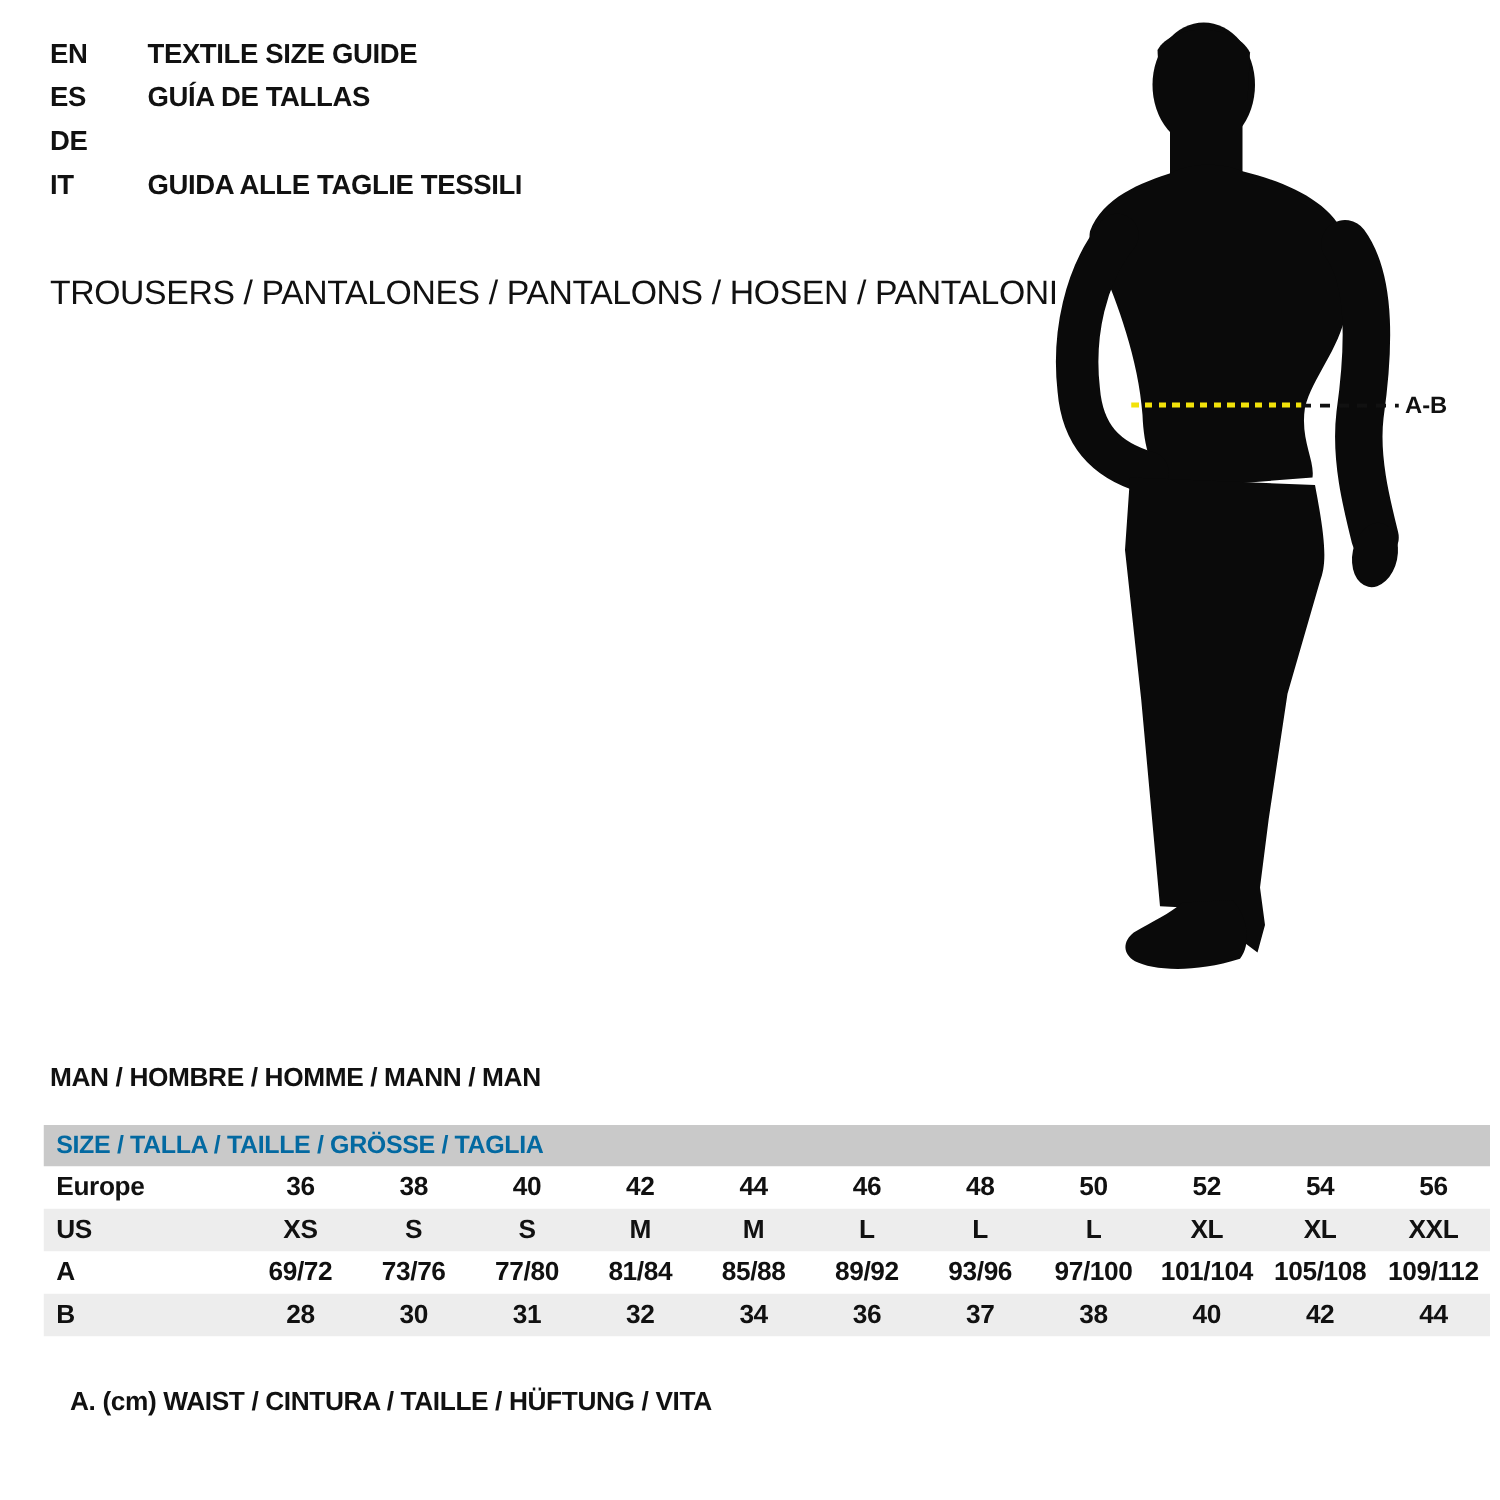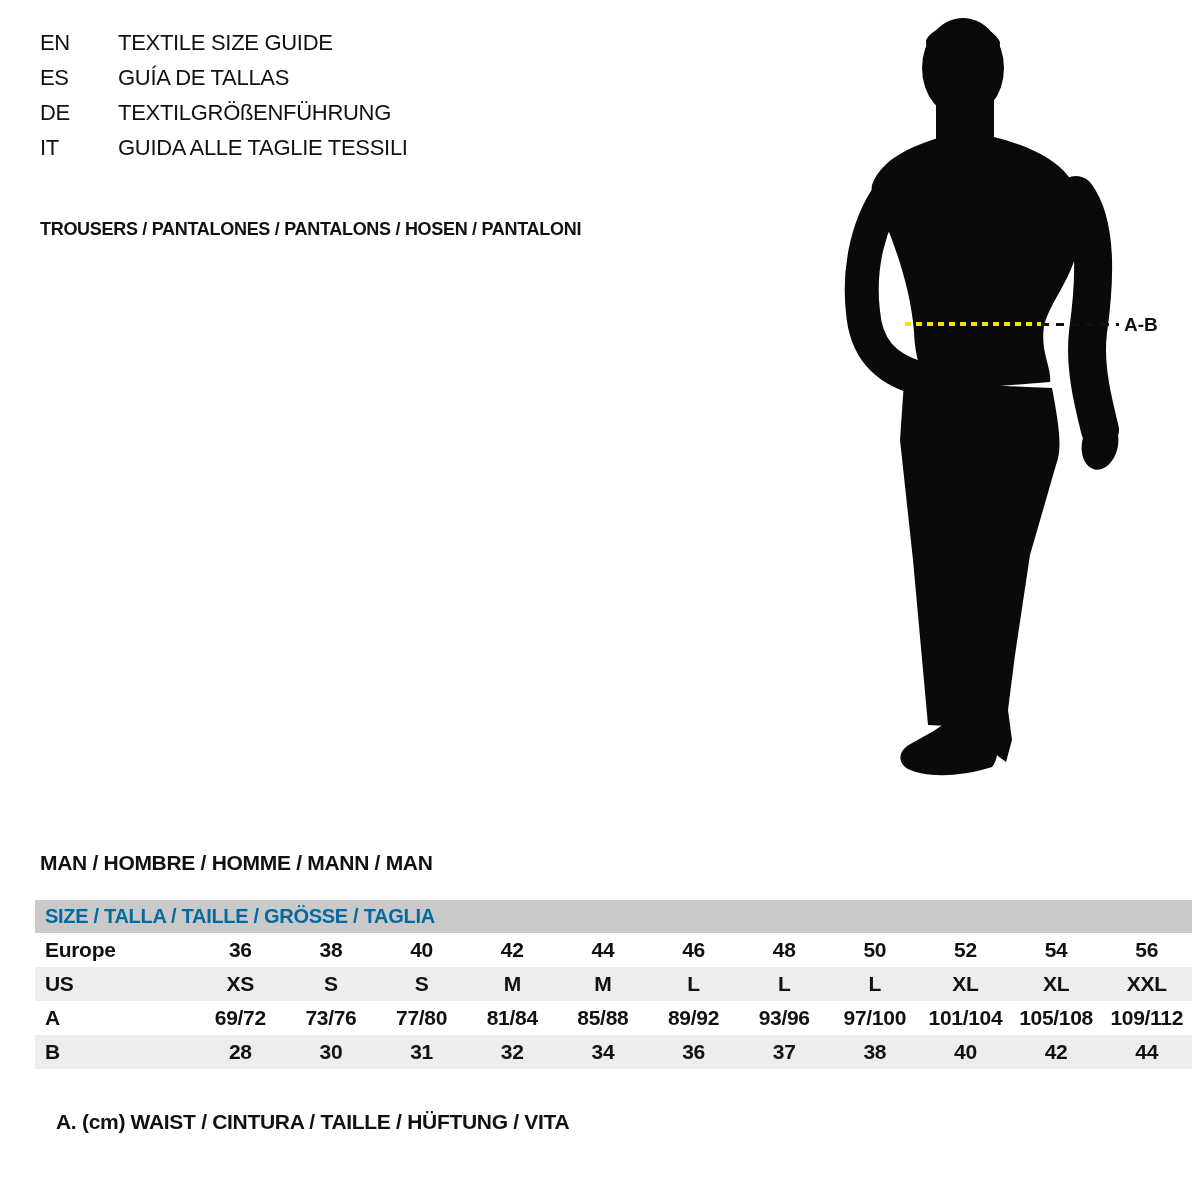--- a/index.html
+++ b/index.html
@@ -6,26 +6,26 @@
   body{
     width:1200px;height:1200px;background:#ffffff;
     font-family:"Liberation Sans", sans-serif;
     color:#111;
     position:relative;
     overflow:hidden;
   }
   .page{position:absolute;left:0;top:0;width:1200px;height:1200px;background:var(--c-bg,#fff);}
   
   .lang-block{position:absolute;left:40px;top:25px;}
-  .lang-row{display:flex;line-height:35px;font-size:22px;font-weight:normal;letter-spacing:-0.3px;}
+  .lang-row{display:flex;line-height:35px;font-size:22px;font-weight:bold;letter-spacing:-0.3px;}
   .lang-code{width:78px;flex:0 0 78px;}
   .lang-label{white-space:nowrap;}
   .product-line{
     position:absolute;left:40px;top:219px;
-    font-size:18px;font-weight:bold;letter-spacing:-0.3px;white-space:nowrap;
+    font-size:27px;font-weight:normal;letter-spacing:-0.3px;white-space:nowrap;
   }
   
   .figure-wrap{position:absolute;left:838px;top:10px;width:285px;height:770px;}
   .figure-wrap svg{display:block;width:285px;height:770px;}
   .measure-line-yellow{
     position:absolute;left:905px;top:322px;width:136px;height:4px;
     background:repeating-linear-gradient(90deg,var(--c-yellow,#f2e20a) 0 6px,transparent 6px 11px);
     z-index:3;
   }
   .measure-line-black{
@@ -68,21 +68,20 @@
     <div class="lang-row">
       <span class="lang-code">EN</span>
       <span class="lang-label">TEXTILE SIZE GUIDE</span>
     </div>
     <div class="lang-row">
       <span class="lang-code">ES</span>
       <span class="lang-label">GUÍA DE TALLAS</span>
     </div>
     <div class="lang-row">
       <span class="lang-code">DE</span>
-      <span class="lang-label">TEXTILGRÖßENFÜHRUNG</span>
     </div>
     <div class="lang-row">
       <span class="lang-code">IT</span>
       <span class="lang-label">GUIDA ALLE TAGLIE TESSILI</span>
     </div>
   </div>
 
   <div class="product-line">TROUSERS / PANTALONES / PANTALONS / HOSEN / PANTALONI</div>
 
   <div class="figure-wrap">

